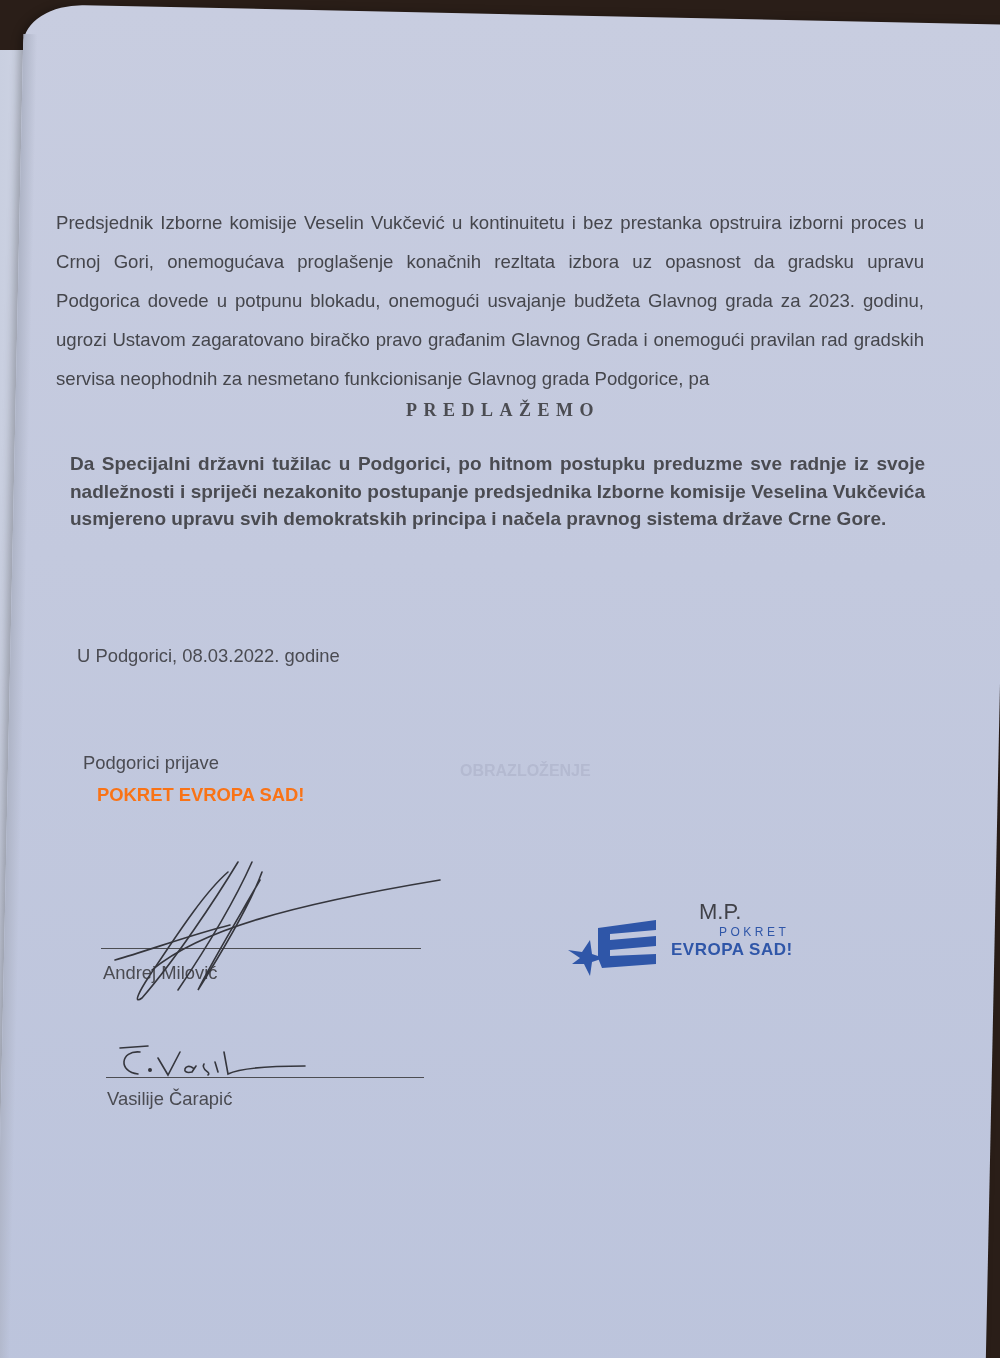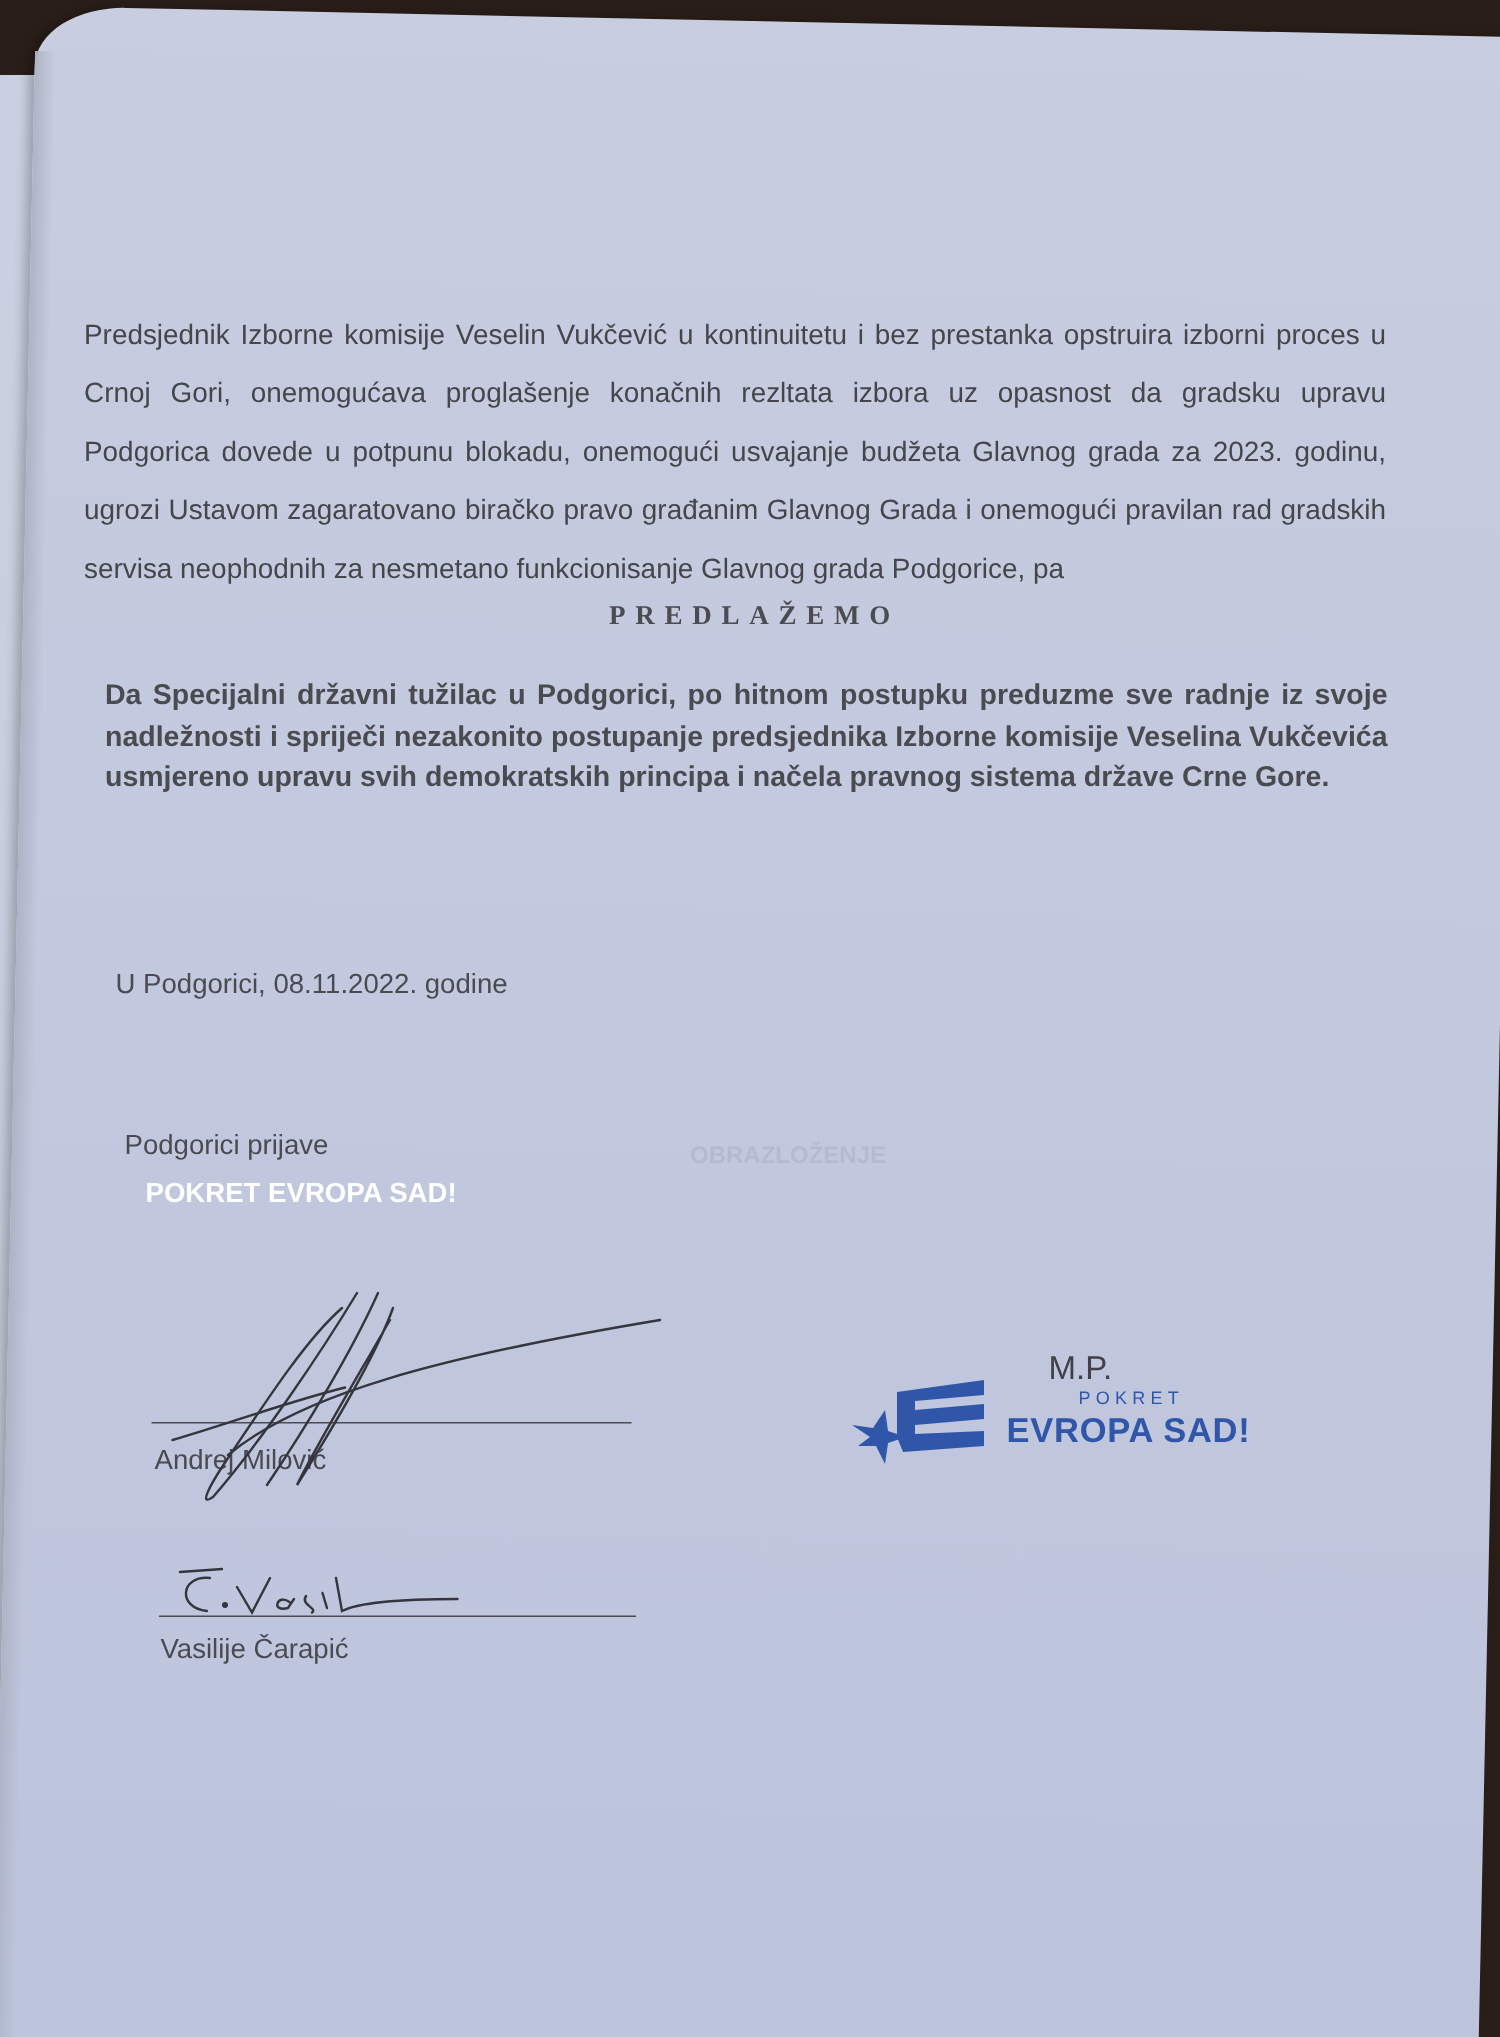--- a/index.html
+++ b/index.html
@@ -38,38 +38,38 @@
       font-family: Liberation Serif, serif;
     }
     .para-2 {
       position: absolute; left: 70px; top: 450px; width: 855px;
       font-size: 19px; line-height: 27.5px; text-align: justify;
       font-weight: bold; color: #4a4b51;
     }
     .line-text { position: absolute; font-size: 18.4px; color: #4a4b52; }
     .date { left: 77px; top: 645px; }
     .submitter-label { left: 83px; top: 752px; }
-    .org-name { left: 97px; top: 784px; font-weight: bold; color: #ffffff; }
+    .org-name { left: 97px; top: 784px; font-weight: bold; color: #f97316; }
     .sig-line {
       position: absolute; height: 1px; background: #4c4d52;
     }
     .sig-line-1 { left: 101px; top: 948px; width: 320px; }
     .sig-line-2 { left: 106px; top: 1077px; width: 318px; }
     .signer-1 { left: 103px; top: 962px; }
     .signer-2 { left: 107px; top: 1088px; }
     .signature-svg { position: absolute; left: 0; top: 0; pointer-events: none; }
     .stamp-mp { position: absolute; left: 699px; top: 899px; font-size: 22px; color: #404148; }
     .logo-mark { position: absolute; left: 568px; top: 914px; width: 92px; height: 64px; }
     .logo-top {
       position: absolute; left: 719px; top: 925px;
       font-size: 12px; letter-spacing: 3.5px; color: #2f56a8;
     }
     .logo-bottom {
       position: absolute; left: 671px; top: 940px;
-      font-size: 23px; font-weight: bold; letter-spacing: 0.5px; color: #2f56a8;
+      font-size: 17px; font-weight: bold; letter-spacing: 0.5px; color: #2f56a8;
     }
     .ghost {
       position: absolute; color: rgba(90,96,120,0.13); font-size: 16px;
       white-space: nowrap;
     }
   </style>
 </head>
 <body>
 
 <div class="under-page"></div>
@@ -79,21 +79,21 @@
 </div>
 
 <div class="ghost" style="left:460px; top:762px; font-weight:bold;">OBRAZLOŽENJE</div>
 
 <div class="para para-1">Predsjednik Izborne komisije Veselin Vukčević u kontinuitetu i bez prestanka opstruira izborni proces u Crnoj Gori, onemogućava proglašenje konačnih rezltata izbora uz opasnost da gradsku upravu Podgorica dovede u potpunu blokadu, onemogući usvajanje budžeta Glavnog grada za 2023. godinu, ugrozi Ustavom zagaratovano biračko pravo građanim Glavnog Grada i onemogući pravilan rad gradskih servisa neophodnih za nesmetano funkcionisanje Glavnog grada Podgorice, pa</div>
 
 <div class="heading">PREDLAŽEMO</div>
 
 <div class="para-2">Da Specijalni državni tužilac u Podgorici, po hitnom postupku preduzme sve radnje iz svoje nadležnosti i spriječi nezakonito postupanje predsjednika Izborne komisije Veselina Vukčevića usmjereno upravu svih demokratskih principa i načela pravnog sistema države Crne Gore.</div>
 
-<div class="line-text date">U Podgorici, 08.11.2022. godine</div>
+<div class="line-text date">U Podgorici, 08.03.2022. godine</div>
 
 <div class="line-text submitter-label">Podgorici prijave</div>
 
 <div class="line-text org-name">POKRET EVROPA SAD!</div>
 
 <div class="sig-line sig-line-1"></div>
 <div class="line-text signer-1">Andrej Milović</div>
 
 <div class="sig-line sig-line-2"></div>
 <div class="line-text signer-2">Vasilije Čarapić</div>

